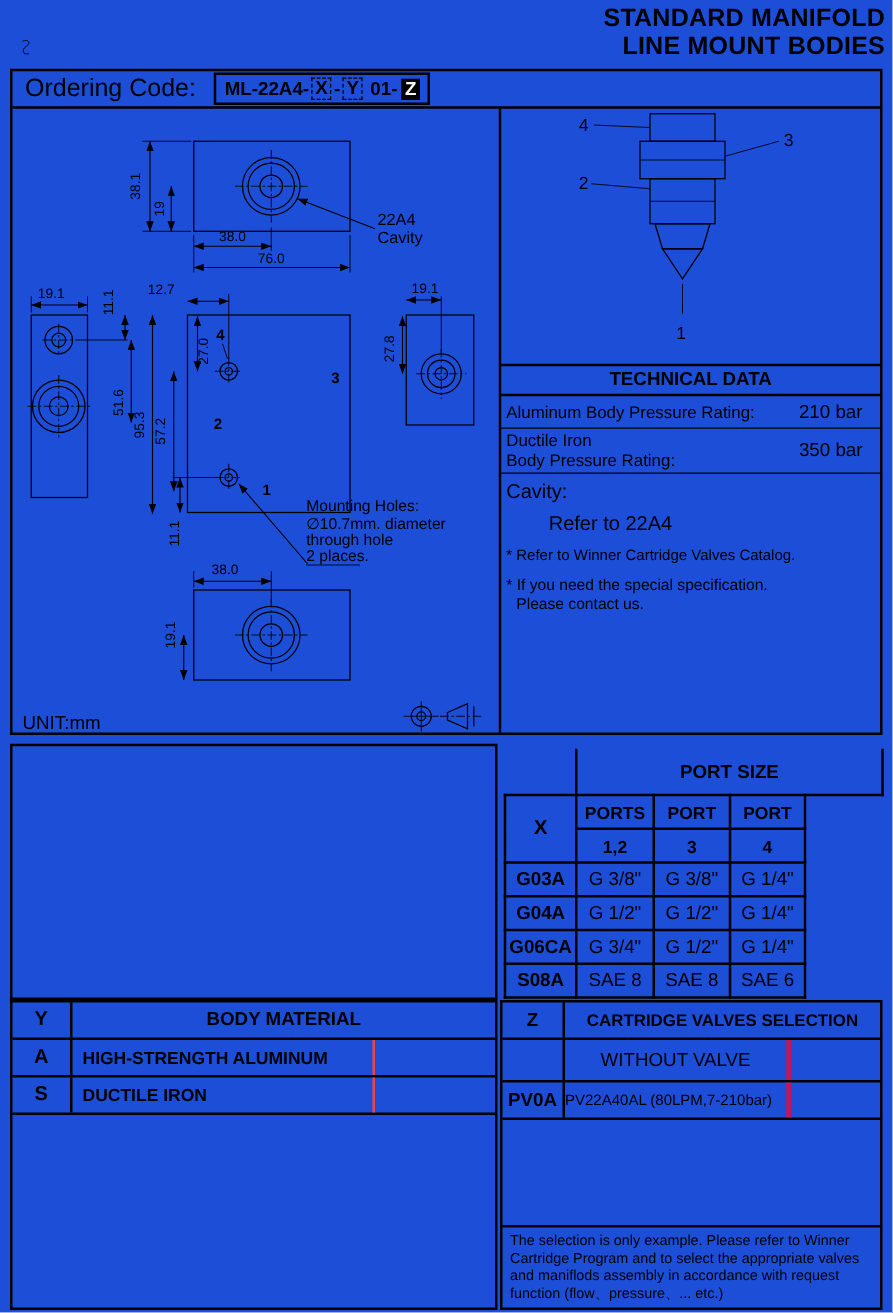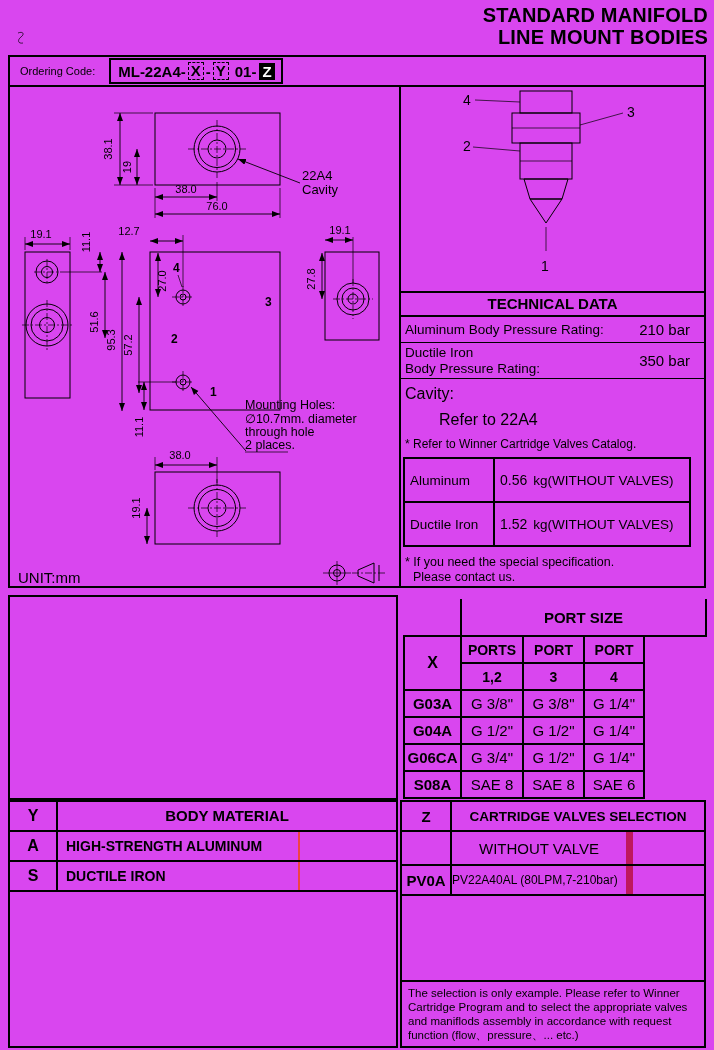--- a/index.html
+++ b/index.html
@@ -1,29 +1,29 @@
 <!DOCTYPE html>
 <html><head>
 <meta charset="utf-8">
 <style>
   * { margin:0; padding:0; box-sizing:border-box; }
   html,body { background:#fff; }
   #page {
-    position:relative; width:714px; height:1050px; background:#d946ef;
+    position:relative; width:714px; height:1050px; background:#1d4ed8;
     font-family:"Liberation Sans", sans-serif; color:#000; overflow:hidden;text-decoration:underline;
   }
   
   .doc-title { position:absolute; top:4px; right:6px; text-align:right;
     font-size:20px; font-weight:bold; line-height:22px; letter-spacing:.2px; }
   .logo-mark { position:absolute; left:14px; top:30px; }
   
   .main-box { position:absolute; left:8px; top:55px; width:698px; height:533px; border:2px solid #000; }
   .ordering-row { position:absolute; left:0; top:0; width:100%; height:30px;
     border-bottom:2px solid #000; display:flex; align-items:center; padding-left:10px; }
-  .ordering-label { font-size:11px; }
+  .ordering-label { font-size:20px; }
   .code-box { margin-left:14px; border:2px solid #000; padding:1px 6px; font-weight:bold;
     font-size:15px; display:flex; align-items:center; height:26px; }
   .code-seg { margin:0 1px; }
   .code-dashed { border:1.5px dashed #000; padding:0 2px; margin:0 1px; line-height:16px; }
   .code-black { background:#000; color:#fff; padding:0 3px; margin-left:2px; line-height:17px; }
   
   .drawing-svg { position:absolute; left:0; top:30px; }
   svg { font-family:"Liberation Sans", sans-serif; }
   .ln { stroke:#000; stroke-width:1; fill:none; }
   .lnthin { stroke:#000; stroke-width:.7; fill:none; }
@@ -81,21 +81,21 @@
   .cart-box { position:absolute; left:400px; top:800px; width:306px; height:248px;
     border:2px solid #000; display:flex; flex-direction:column; }
   .cart-row { display:flex; border-bottom:2px solid #000; }
   .cart-header { height:30px; }
   .cart-code { width:50px; border-right:2px solid #000; text-align:center;
     font-weight:bold; font-size:15px; display:flex; align-items:center; justify-content:center; }
   .cart-title { flex:1; text-align:left; font-weight:bold; font-size:13.5px;
     display:flex; align-items:center; justify-content:center; }
   .cart-r1 { height:34px; }
   .cart-r2 { height:30px; }
-  .cart-name { width:181px; border-right:7px solid #be185d; display:flex; align-items:center; }
+  .cart-name { width:181px; border-right:4px solid #be185d; display:flex; align-items:center; }
   .cart-name-center { justify-content:center; font-size:15px; }
   .cart-name-small { font-size:12px; padding-left:0; }
   .cart-extra { flex:1; }
   .cart-spacer { flex:1; }
   .cart-note { border-top:2px solid #000; padding:4px 6px; font-size:11.5px; line-height:14px; }
 </style>
 </head>
 <body>
 
 <div id="page">
@@ -307,32 +307,20 @@
         </span>
         <span class="tech-val">350 bar</span>
       </div>
 
       <div class="cavity-block">
         <div class="cavity-label">Cavity:</div>
         <div class="cavity-value">Refer to 22A4</div>
         <div class="cavity-note">* Refer to Winner Cartridge Valves Catalog.</div>
       </div>
 
-      <table class="weights">
-        <tbody>
-            <tr>
-          <td class="w-mat">Aluminum</td>
-          <td><span class="w-num">0.56</span><span>kg(WITHOUT VALVES)</span></td>
-        </tr>
-        <tr>
-          <td class="w-mat">Ductile Iron</td>
-          <td><span class="w-num">1.52</span><span>kg(WITHOUT VALVES)</span></td>
-        </tr>
-      </tbody>
-        </table>
 
       <div class="tech-footnote">
         <div>* If you need the special specification.</div>
         <div class="fl2">Please contact us.</div>
       </div>
     </div>
   </div>
 
   <div class="mid-left-box"></div>
 

